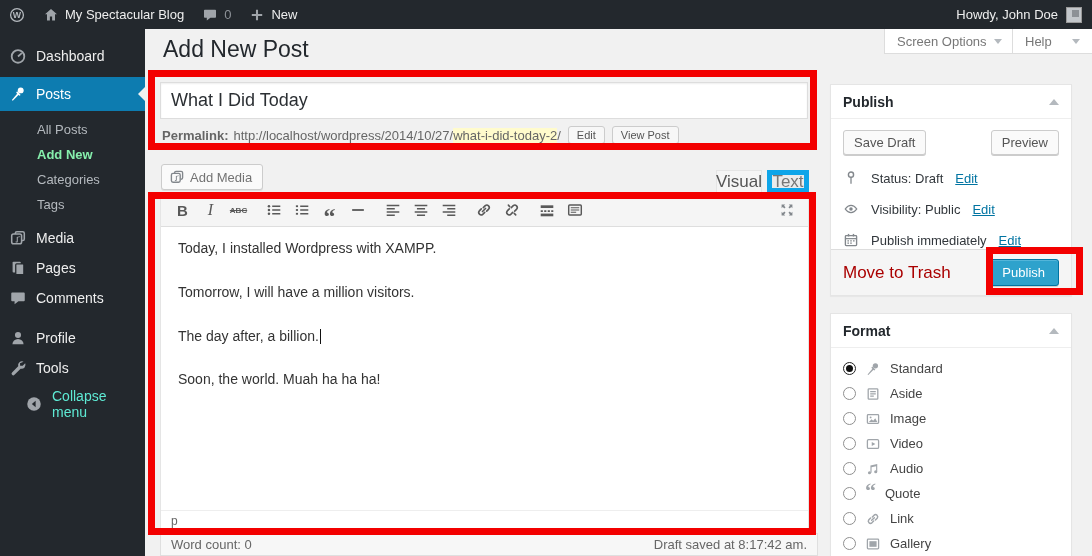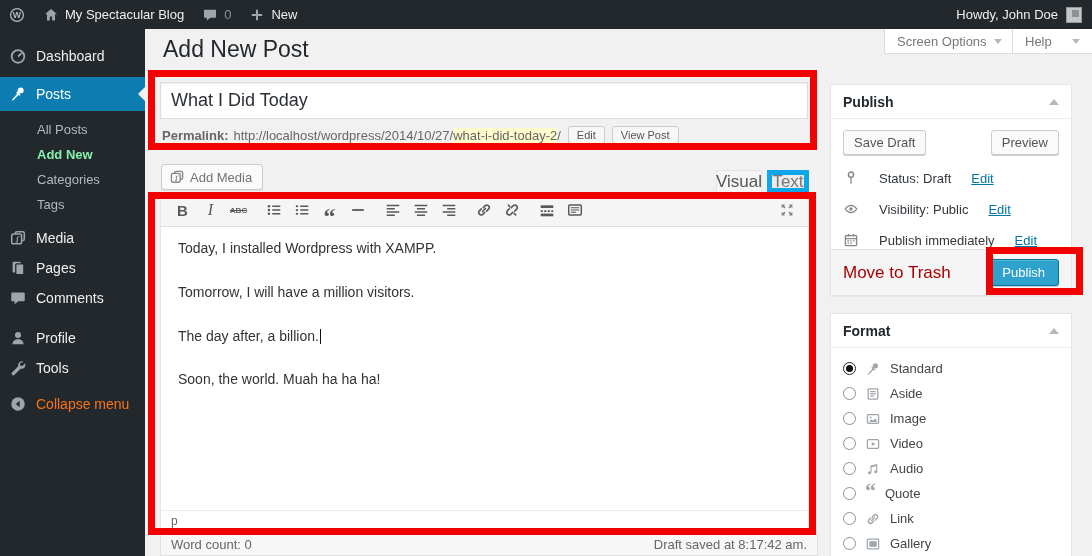--- a/index.html
+++ b/index.html
@@ -30,21 +30,21 @@
   .m-item.small { height:30px; }
   .m-item .micon { color:#a0a5aa; }
   .m-item.active { background:#0d7cb0; color:#fff; position:relative; margin-top:4px; }
   .m-item.active .micon { color:#fff; }
   .m-arrow { position:absolute; right:0; top:50%; margin-top:-7px; width:0; height:0;
     border-top:7px solid transparent; border-bottom:7px solid transparent; border-right:7px solid #f1f1f1; }
   .submenu { padding:6px 0; }
   .sm-item { height:25px; line-height:25px; padding-left:37px; font-size:13px; color:#b4b9be; cursor:pointer; }
   .sm-item.current { color:#86efac; font-weight:bold; }
   .m-gap { height:10px; }
-  .m-item.collapse { margin-top:6px; color:#f97316; }
+  .m-item.collapse { margin-top:6px; color:#5eead4;margin-left:16px; }
 
   
   .meta-tab { position:absolute; top:29px; height:25px; background:#fff; border:1px solid #ddd; border-top:none;
     display:flex; align-items:center; gap:7px; padding:0 12px; font-size:13px; color:#777; cursor:pointer; z-index:5; }
   .meta-tab.screen { left:884px; }
   .meta-tab.help { left:1012px;gap:20px; }
   .caret-down { width:0; height:0; border-left:4px solid transparent; border-right:4px solid transparent;
     border-top:5px solid #b4b9be; }
 
   
@@ -99,21 +99,21 @@
   .postbox.publish { top:84px; height:212px; }
   .postbox.format { top:313px; height:260px; }
   .pb-head { height:34px; display:flex; align-items:center; justify-content:space-between;
     padding:0 12px; border-bottom:1px solid #eee; font-size:14px; font-weight:bold; color:#23282d; cursor:pointer; }
   .toggle-up { width:0; height:0; border-left:5px solid transparent; border-right:5px solid transparent;
     border-bottom:6px solid #b4b9be; }
   .pb-body { padding:11px 12px 0; }
   .minor-actions { display:flex; justify-content:space-between;gap:23px; }
   .button { background:#fafafa; border:1px solid #ccc; border-radius:3px; color:#555; font-size:13px;
     padding:4px 10px; cursor:pointer; box-shadow:0 1px 0 #ccc; font-family:inherit; }
-  .misc-row { display:flex; align-items:center; gap:20px; margin-top:15px; font-size:13px; color:#32373c; }
+  .misc-row { display:flex; align-items:center; gap:12px; margin-top:15px; font-size:13px; color:#32373c; }
   .misc-row .micon { color:#82878c; flex:none; }
   a.edit-link { color:#0074a2; text-decoration:underline; cursor:pointer; }
   .major-actions { position:absolute; left:0; right:0; bottom:0; height:46px; background:#f5f5f5;
     border-top:1px solid #ddd; display:flex; align-items:center; justify-content:space-between; padding:0 12px; }
   .trash-link { color:#a00; font-size:17px; cursor:pointer; }
   .publish-btn { background:#2ea2cc; border:1px solid #0074a2; border-radius:3px; color:#fff; font-size:13px;
     padding:5px 13px; cursor:pointer; box-shadow:inset 0 1px 0 rgba(120,200,230,.5), 0 1px 0 rgba(0,0,0,.15);
     font-family:inherit; }
 
   

